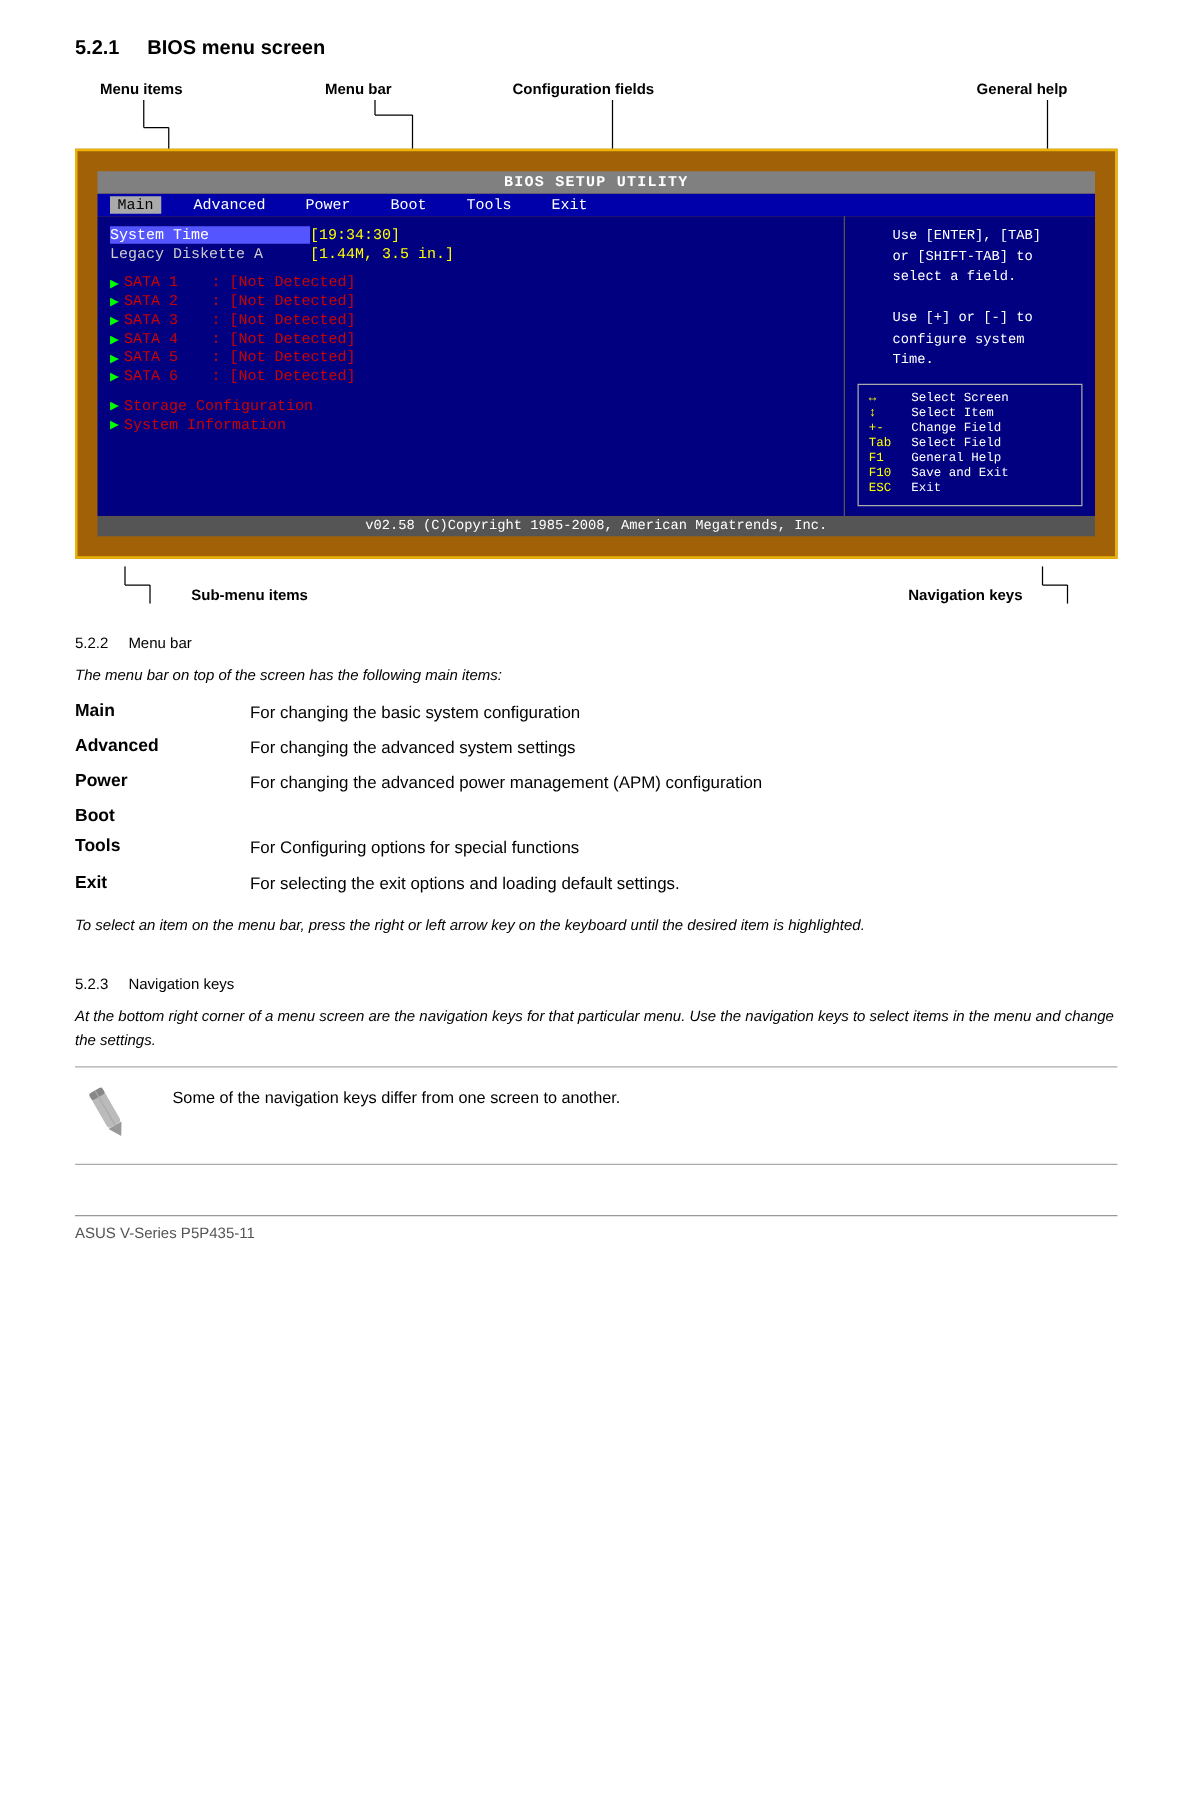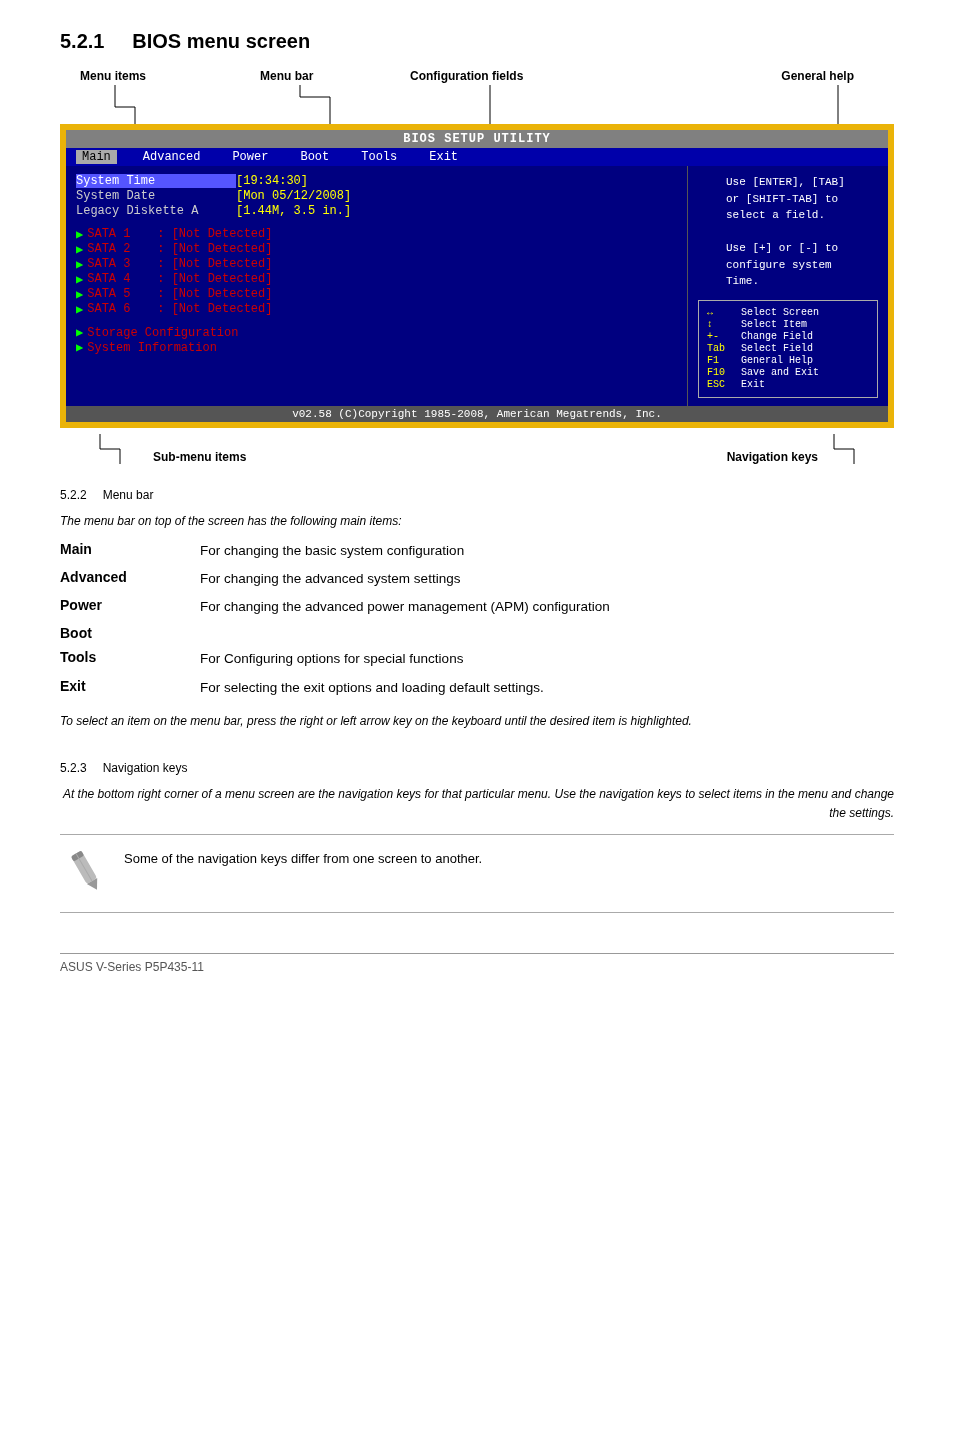--- a/index.html
+++ b/index.html
@@ -8,26 +8,26 @@
       font-size: 14px;
       background: #fff;
       color: #000;
       width: 954px;
       min-height: 1438px;
       padding: 30px 60px 40px 60px;
     }
 
     
     .bios-screen {
-      border: 6px solid #eab308;
-      background: #0c4a6e;
+      border: 2px solid #eab308;
+      background: #a16207;
       color: #fff;
       font-family: 'Courier New', monospace;
       font-size: 12px;
-      padding: 0;
+      padding: 16px;
       width: 100%;
     }
     .bios-title-bar {
       background: #808080;
       color: #fff;
       text-align: center;
       padding: 2px 0;
       font-weight: bold;
       letter-spacing: 1px;
     }
@@ -168,21 +168,21 @@
     }
 
     
     .note-box {
       display: flex;
       align-items: flex-start;
       border-top: 1px solid #aaa;
       border-bottom: 1px solid #aaa;
       padding: 10px 0;
       margin-top: 10px;
-      gap: 14px;
+      gap: 28px;
     }
     .note-icon {
       font-size: 36px;
       color: #999;
       min-width: 50px;
       text-align: center;
       font-style: italic;
     }
     .note-text {
       font-size: 13px;
@@ -209,21 +209,21 @@
       position: absolute;
       font-size: 12px;
       font-weight: bold;
       text-align: center;
     }
   </style>
 </head>
 <body>
 
 <div style="margin-bottom:16px;">
-  <span style="font-size:20px; font-weight:bold;">
+  <span style="font-size:16px; font-weight:bold;">
     <span>5.2.1</span>
     &nbsp;&nbsp;&nbsp;
     <span>BIOS menu screen</span>
   </span>
 </div>
 
 <div class="diagram-wrapper">
 
   <div class="top-labels-area">
 
@@ -272,24 +272,20 @@
       <span class="bios-menu-item">Exit</span>
     </div>
     <div class="bios-content">
       <div class="bios-left">
 
         <div class="bios-row">
           <span class="bios-field-label highlight">System Time</span>
           <span class="bios-field-value">[19:34:30]</span>
         </div>
 
-        <div class="bios-row">
-          <span class="bios-field-label">System Date</span>
-          <span class="bios-field-value">[Mon 05/12/2008]</span>
-        </div>
 
         <div class="bios-row">
           <span class="bios-field-label">Legacy Diskette A</span>
           <span class="bios-field-value">[1.44M, 3.5 in.]</span>
         </div>
 
         <div style="height:8px;"></div>
 
         <div class="bios-sata-row">
           <span class="bios-arrow">▶</span>
@@ -430,21 +426,21 @@
     </div>
     <div class="menu-def-row">
       <span class="menu-def-term">Exit</span>
       <span class="menu-def-desc">For selecting the exit options and loading default settings.</span>
     </div>
   </div>
 
   <p class="body-text">To select an item on the menu bar, press the right or left arrow key on the keyboard until the desired item is highlighted.</p>
 </div>
 
-<div class="subsection" style="margin-top:30px;text-align:right;">
+<div class="subsection" style="margin-top:30px;">
   <div class="subsection-heading">
     <span>5.2.3</span>
     <span>Navigation keys</span>
   </div>
 
   <p class="body-text">At the bottom right corner of a menu screen are the navigation keys for that particular menu. Use the navigation keys to select items in the menu and change the settings.</p>
 
   <div class="note-box">
     <div class="note-icon">
       

